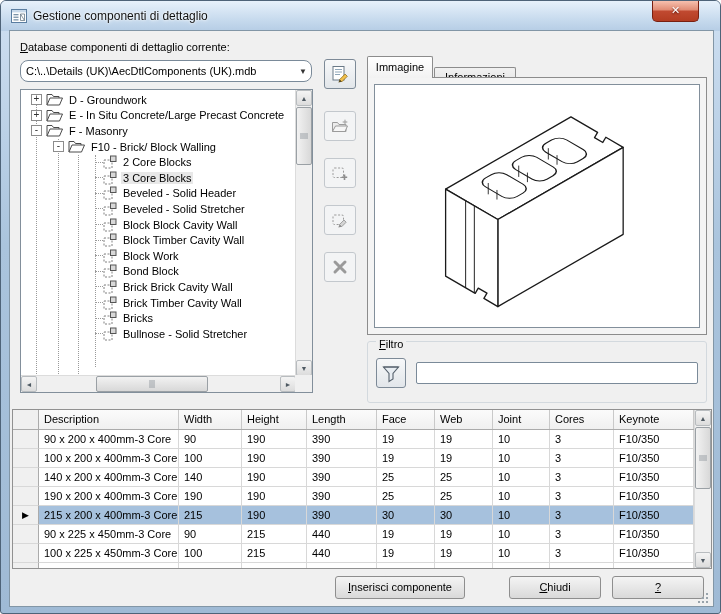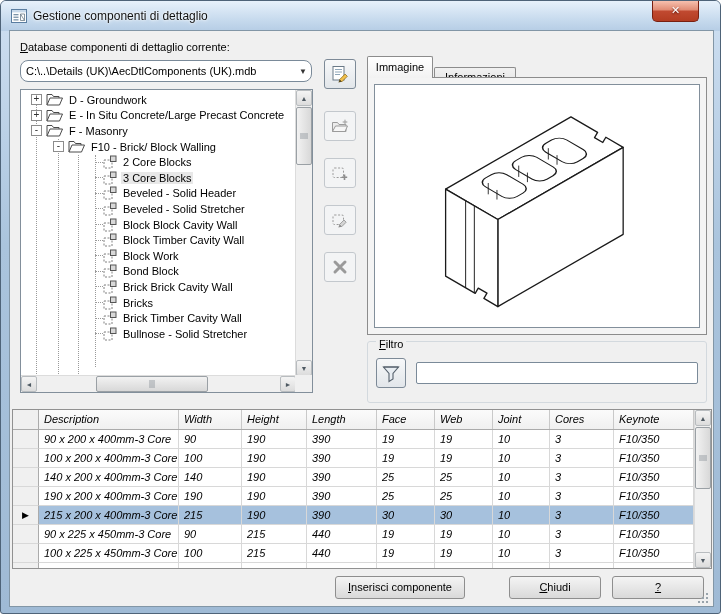--- a/index.html
+++ b/index.html
@@ -79,21 +79,21 @@
   .groupbox{position:absolute;left:357px;top:310px;width:340px;height:62px;
        border:1px solid #d3d9de;border-radius:3px;}
   .gb-label{position:absolute;left:8px;top:-8px;background:#f0f0f0;padding:4px 3px;font-size:11px;}
   .filter-btn{position:absolute;left:8px;top:16px;width:30px;height:30px;background:linear-gradient(#f7f8f9,#e2e6ea);
        border:1px solid #7d8a97;border-radius:3px;display:flex;align-items:center;justify-content:center;cursor:pointer;}
   .filter-input{position:absolute;left:48px;top:20px;width:282px;height:22px;background:#fff;
        border:1px solid #7a8a99;border-radius:2px;font-size:11px;padding:0 4px;outline:none;}
 
   
   .grid-frame{position:absolute;left:2px;top:378px;width:700px;height:160px;background:#fff;
-       border:1px solid #919191;overflow:hidden;font-style:italic;}
+       border:1px solid #919191;overflow:hidden;}
   .grid-header,.grid-row{display:grid;grid-template-columns:26px 140px 63px 65px 70px 58px 58px 57px 64px 1fr;width:681px;}
   .grid-header{height:20px;background:linear-gradient(#fbfbfb,#f0f0f0);border-bottom:1px solid #ababab;}
   .hcell{font-size:11px;line-height:19px;padding-left:5px;border-right:1px solid #c9c9c9;
        white-space:nowrap;overflow:hidden;cursor:pointer;}
   .hcell.selector{background:#f0f0f0;border-right:1px solid #ababab;}
   .grid-row{height:19px;background:#fff;}
   .cell{font-size:11px;line-height:18px;padding-left:5px;border-right:1px solid #d8d8d8;
        border-bottom:1px solid #d8d8d8;white-space:nowrap;overflow:hidden;}
   .cell.selector{background:#f0f0f0;border-right:1px solid #ababab;font-size:9px;text-align:center;
        padding-left:0;color:#000;}
@@ -270,31 +270,31 @@
     <span class="tree-label">Brick Brick Cavity Wall</span>
   </div>
           <div class="tree-item lvl2">
     <span class="expander none"></span>
     <span class="stub"></span>
 
     <svg class="node-icon icon-component" width="14" height="14" viewBox="0 0 14 14" style="display: inline;">
       <rect x="1" y="5" width="8" height="8" fill="#fff" stroke="#808080" stroke-dasharray="2,1.5"></rect>
       <rect x="7.5" y="1" width="5.5" height="5.5" fill="#d8d8d8" stroke="#555"></rect>
     </svg>
+    <span class="tree-label">Brick Timber Cavity Wall</span>
+  </div>
+          <div class="tree-item lvl2">
+    <span class="expander none"></span>
+    <span class="stub"></span>
+
+    <svg class="node-icon icon-component" width="14" height="14" viewBox="0 0 14 14" style="display: inline;">
+      <rect x="1" y="5" width="8" height="8" fill="#fff" stroke="#808080" stroke-dasharray="2,1.5"></rect>
+      <rect x="7.5" y="1" width="5.5" height="5.5" fill="#d8d8d8" stroke="#555"></rect>
+    </svg>
     <span class="tree-label">Bricks</span>
-  </div>
-          <div class="tree-item lvl2">
-    <span class="expander none"></span>
-    <span class="stub"></span>
-
-    <svg class="node-icon icon-component" width="14" height="14" viewBox="0 0 14 14" style="display: inline;">
-      <rect x="1" y="5" width="8" height="8" fill="#fff" stroke="#808080" stroke-dasharray="2,1.5"></rect>
-      <rect x="7.5" y="1" width="5.5" height="5.5" fill="#d8d8d8" stroke="#555"></rect>
-    </svg>
-    <span class="tree-label">Brick Timber Cavity Wall</span>
   </div>
           <div class="tree-item lvl2">
     <span class="expander none"></span>
     <span class="stub"></span>
 
     <svg class="node-icon icon-component" width="14" height="14" viewBox="0 0 14 14" style="display: inline;">
       <rect x="1" y="5" width="8" height="8" fill="#fff" stroke="#808080" stroke-dasharray="2,1.5"></rect>
       <rect x="7.5" y="1" width="5.5" height="5.5" fill="#d8d8d8" stroke="#555"></rect>
     </svg>
     <span class="tree-label">Bullnose - Solid Stretcher</span>

